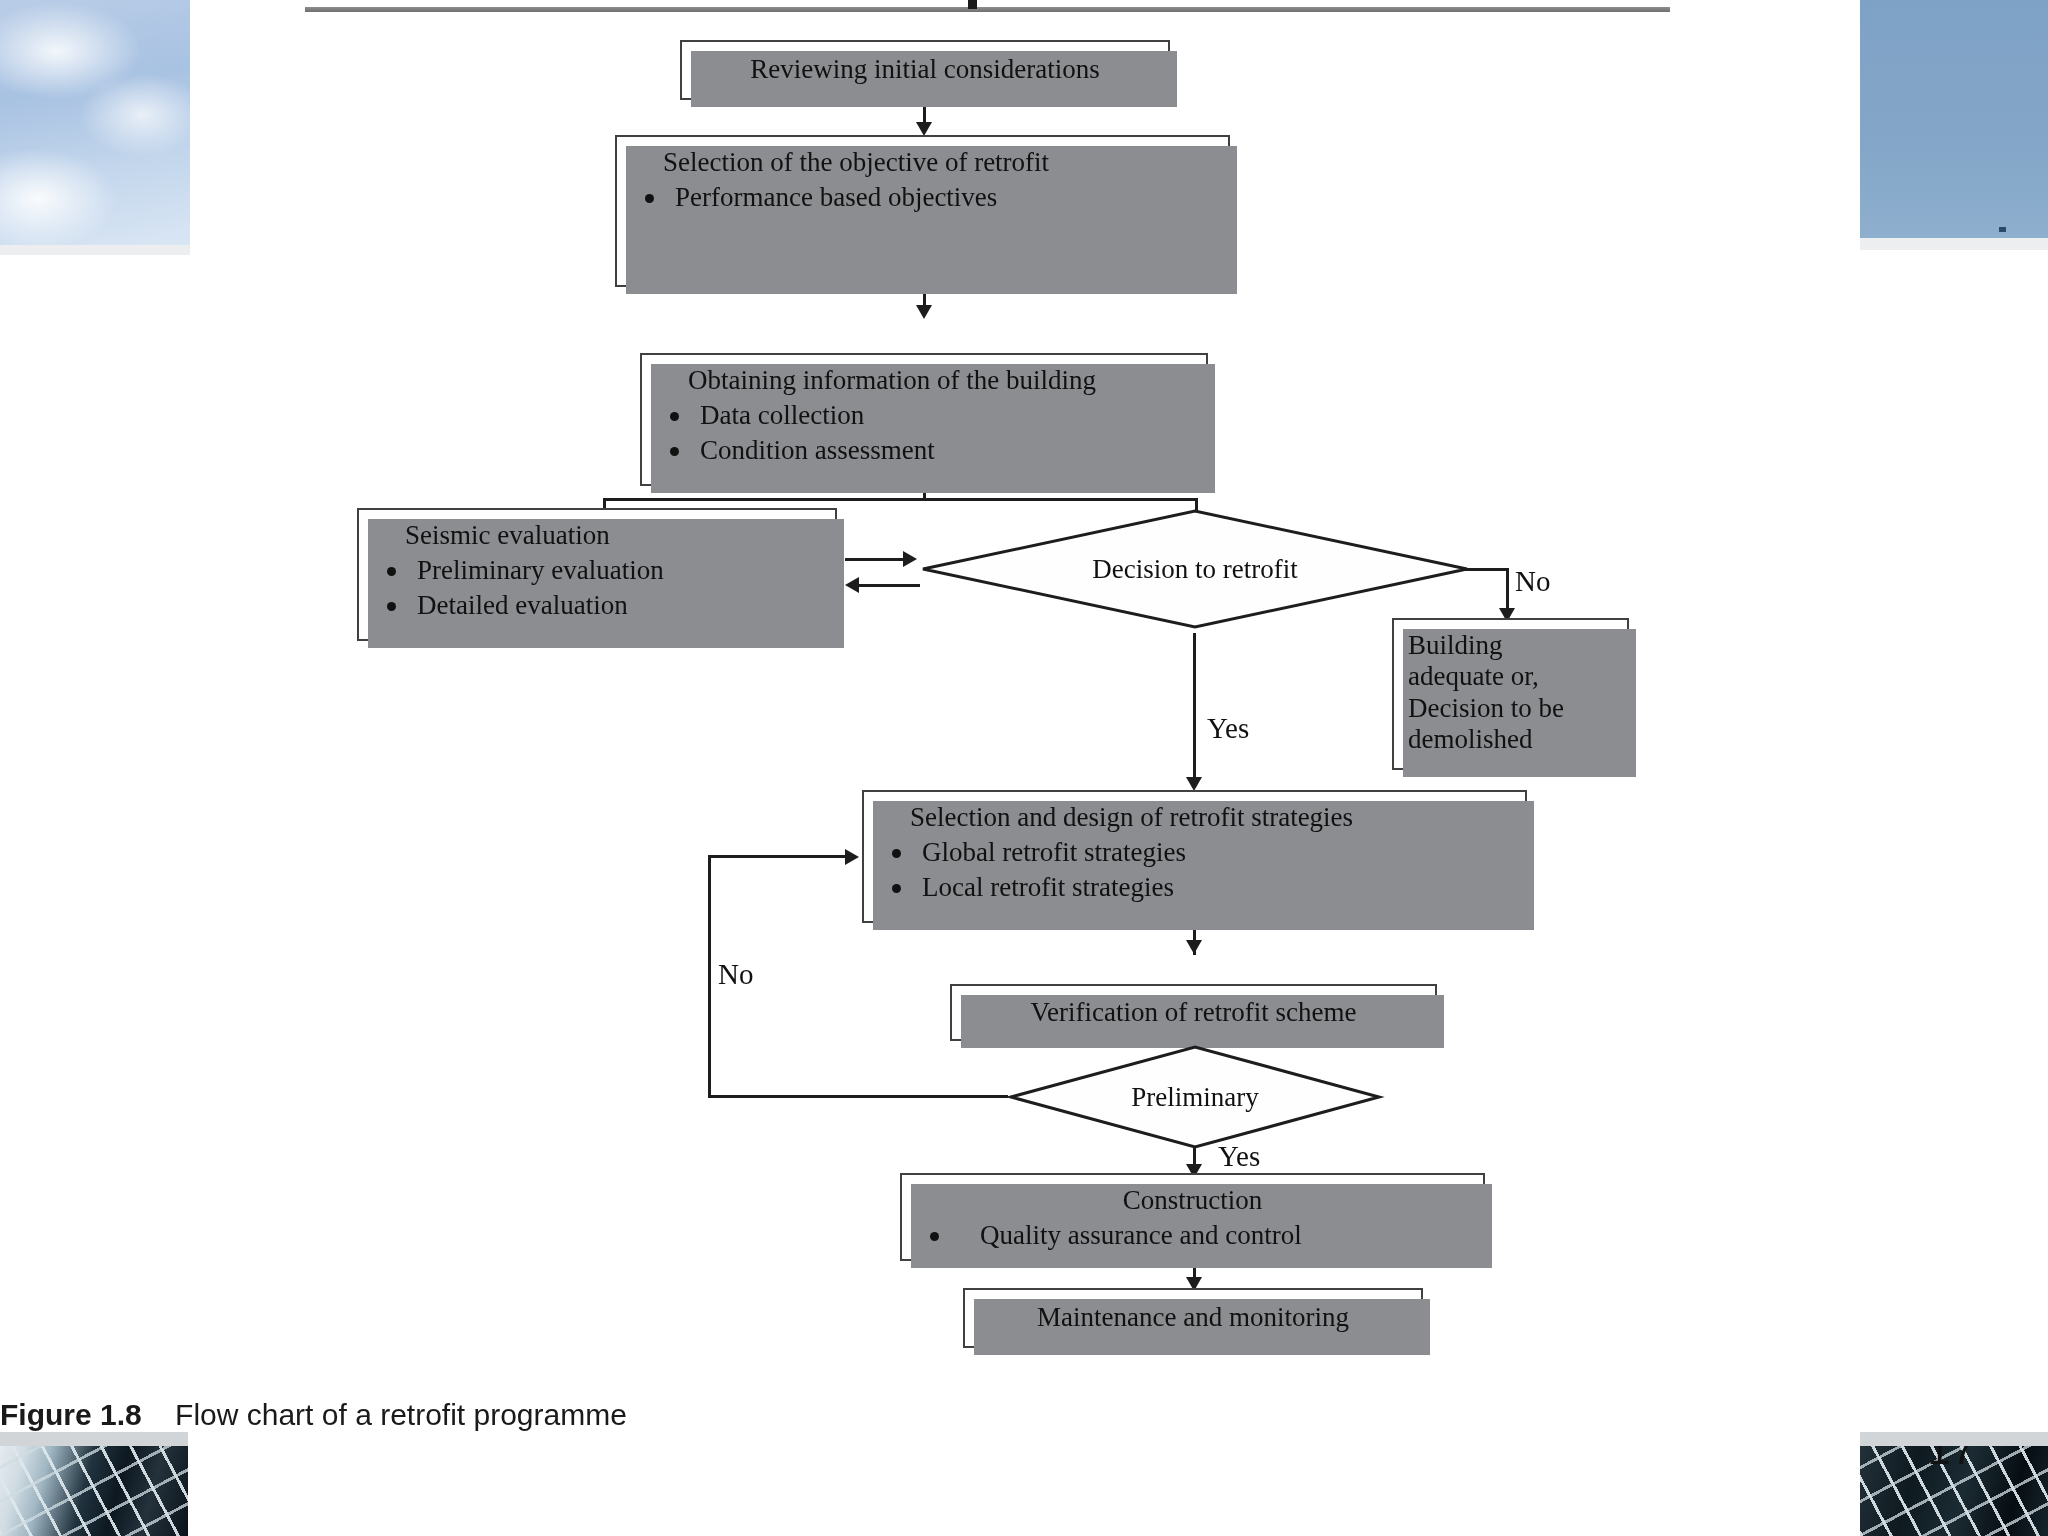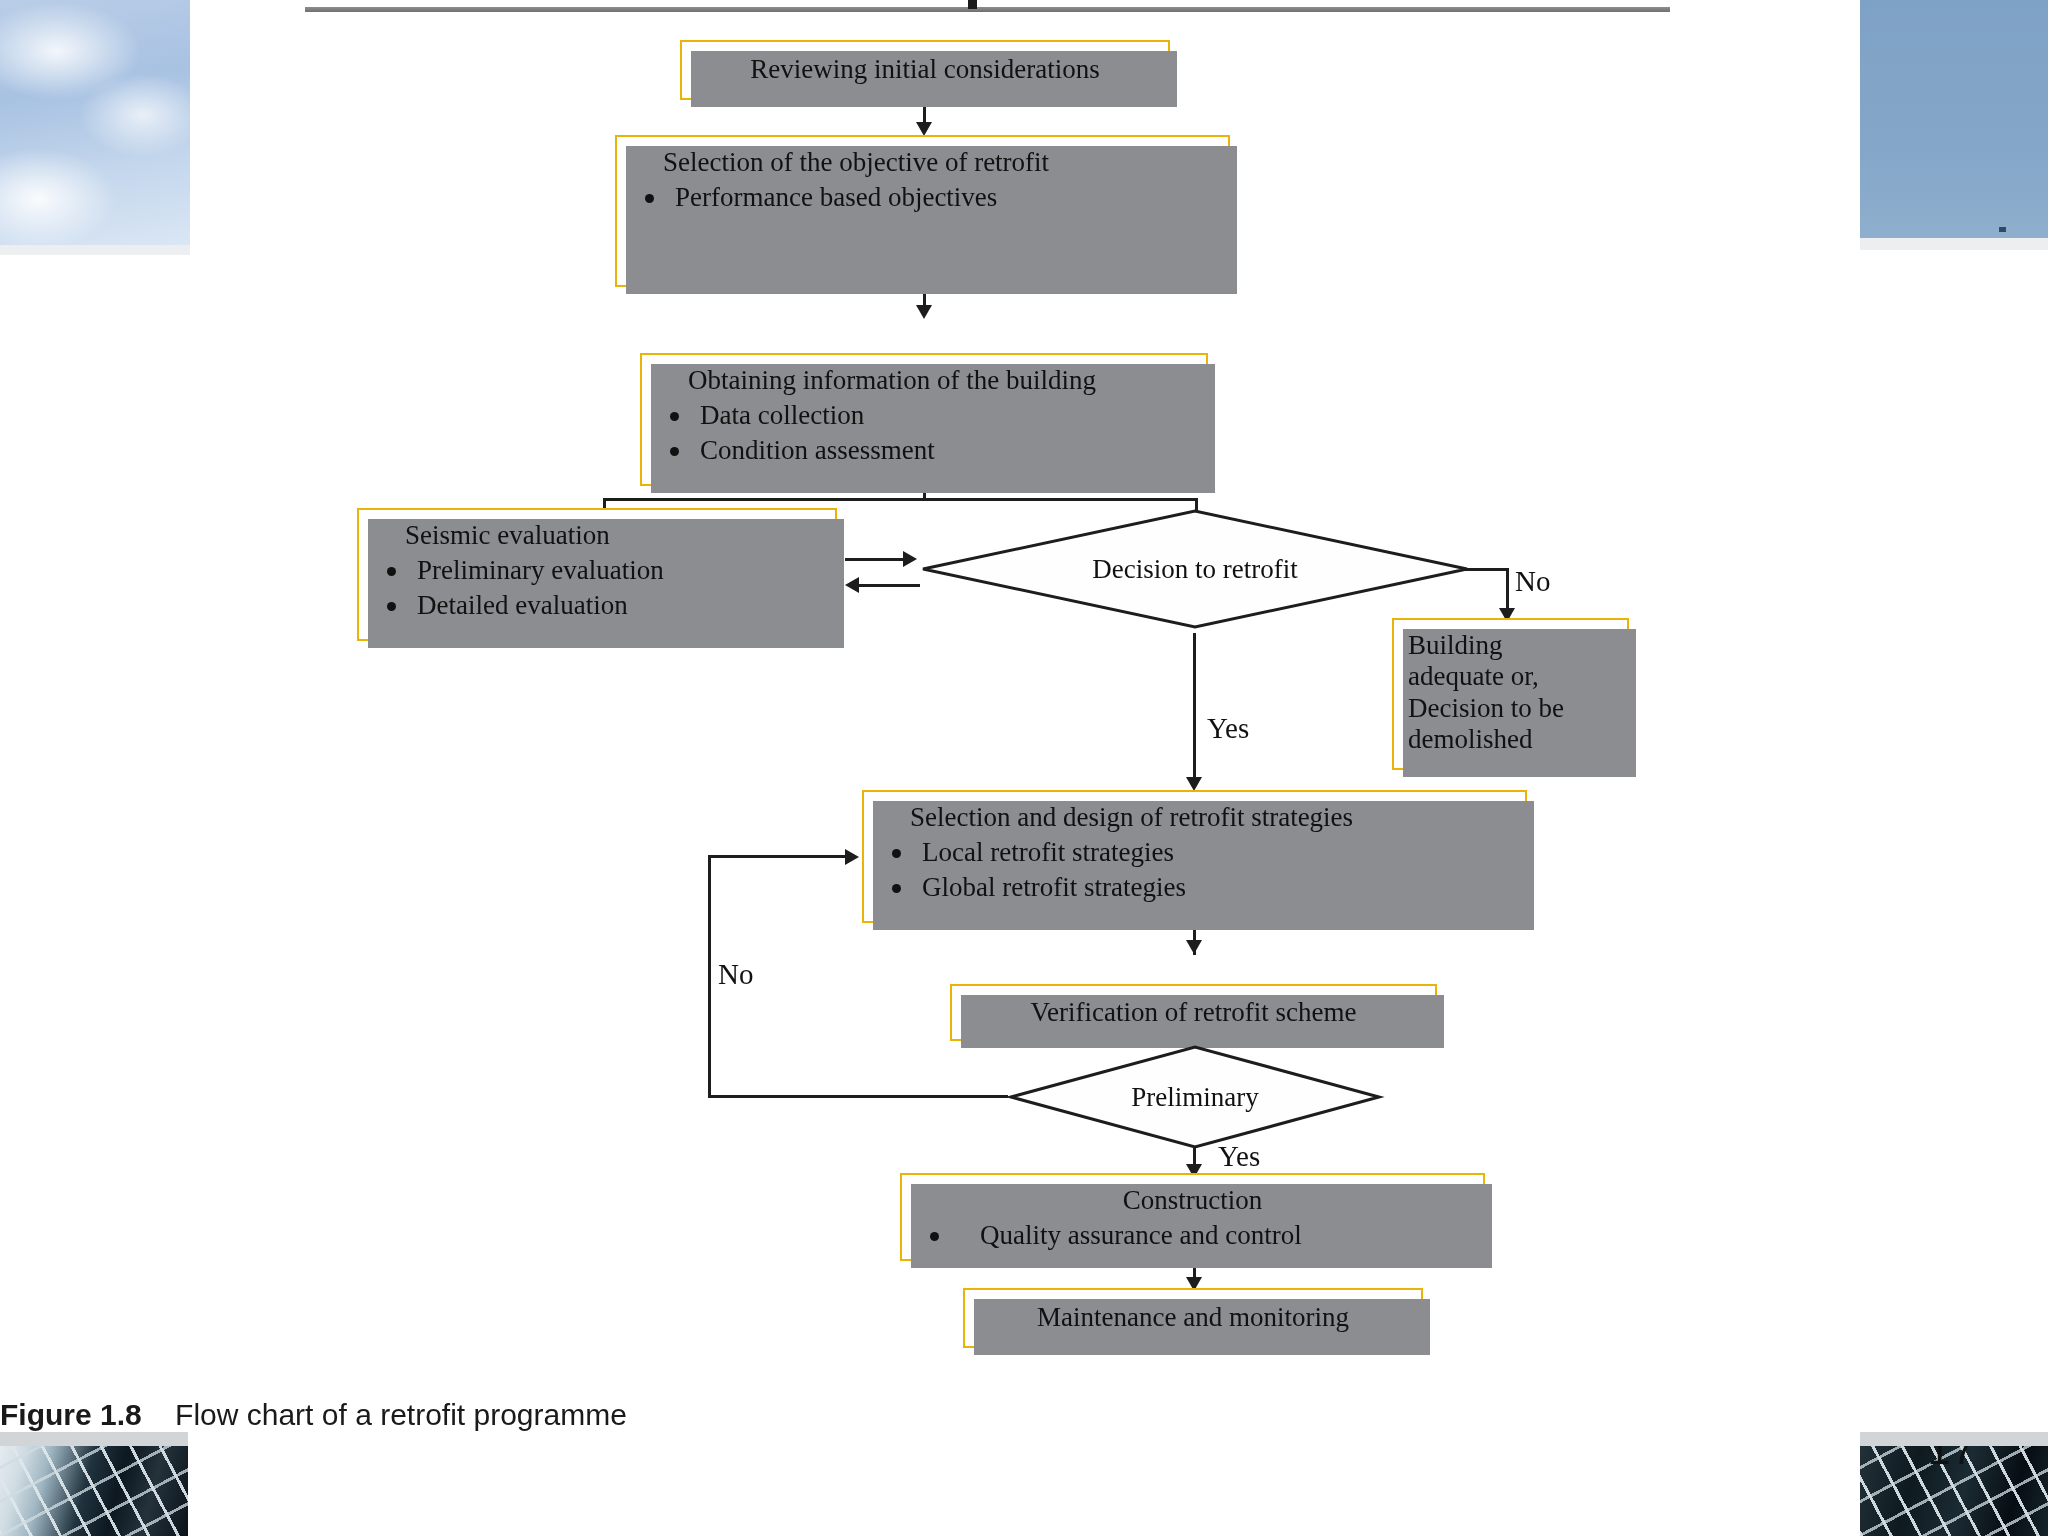--- a/index.html
+++ b/index.html
@@ -44,21 +44,21 @@
 
   
   .page-num{position:absolute;right:72px;bottom:62px;font-family:"Liberation Sans",sans-serif;
     font-size:42px;color:#111;letter-spacing:1px;}
 
   
   .chart{position:absolute;left:0;top:0;width:2048px;height:1536px;}
 
   
   .node{position:absolute;box-sizing:border-box;background:#fefefe;
-    border:2px solid #eab308; color:#111; z-index:4;}
+    border:2px solid #404040; color:#111; z-index:4;}
   .node:after{content:"";position:absolute;left:9px;top:9px;width:100%;height:100%;
     background:#8b8d90;z-index:-1;}
   .node .title{font-size:27px;line-height:1.16;white-space:nowrap;}
   .node .bullets{list-style:none;margin:2px 0 0 0;padding:0;}
   .node .bullets li{font-size:27px;line-height:1.3;position:relative;padding-left:58px;white-space:nowrap;}
   .node .bullets li:before{content:"";position:absolute;left:28px;top:14px;width:9px;height:9px;
     background:#111;border-radius:50%;}
 
   .pad{padding:10px 0 10px 0;}
   .indent{padding-left:46px;}
@@ -173,22 +173,22 @@
       <div class="title">demolished</div>
     </div>
 
     <div class="ln v" style="left:1193px;top:633px;height:152px;"></div>
     <div class="arrow-d" style="left:1186px;top:777px;"></div>
     <div class="edge-label" style="left:1207px;top:712px;">Yes</div>
 
     <div class="node pad" style="left:862px;top:790px;width:665px;height:133px;">
       <div class="title indent">Selection and design of retrofit strategies</div>
       <ul class="bullets">
+        <li>Global retrofit strategies</li>
         <li>Local retrofit strategies</li>
-        <li>Global retrofit strategies</li>
       </ul>
     </div>
 
     <div class="ln v" style="left:1193px;top:923px;height:32px;"></div>
     <div class="arrow-d" style="left:1186px;top:940px;"></div>
 
     <div class="node" style="left:950px;top:968px;width:487px;height:57px;display:flex;align-items:center;justify-content:center;margin-top:16px;">
       <div class="title">Verification of retrofit scheme</div>
     </div>
 

